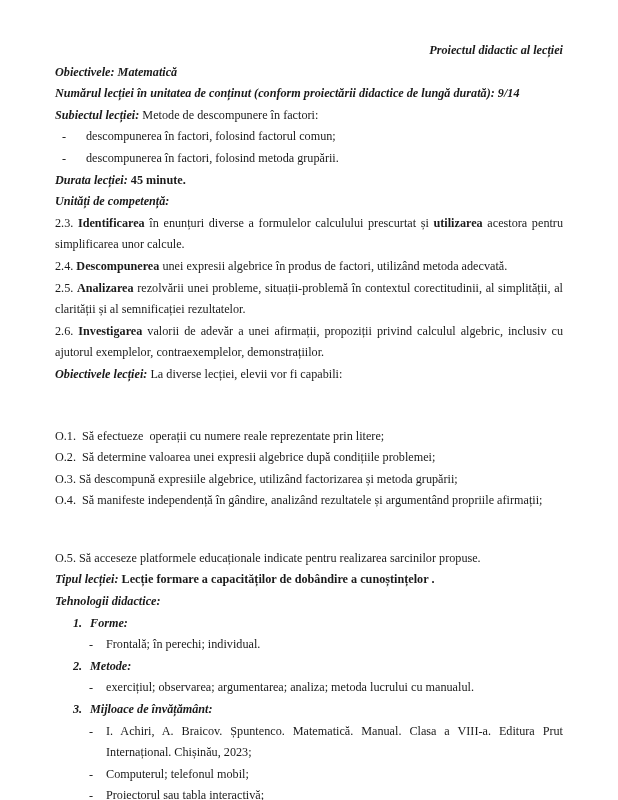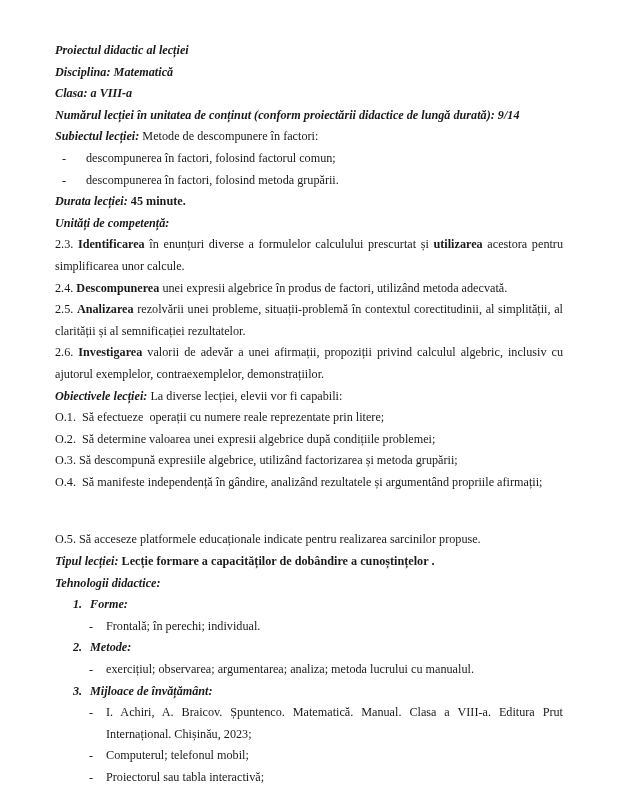--- a/index.html
+++ b/index.html
@@ -27,21 +27,21 @@
       height: 21.6px;
       white-space: nowrap;
     }
     .wrap {
       line-height: 21.6px;
       text-align: justify;
       white-space: normal;
       font-family: Liberation Serif, serif;
     }
     .title {
-      text-align: left;
+      text-align: right;
       font-weight: bold;
       font-style: italic;
     }
     .bi { font-weight: bold; font-style: italic; }
     .b { font-weight: bold; }
     .dash-item {
       position: relative;
       padding-left: 31px;
       line-height: 21.6px;
       white-space: nowrap;
@@ -73,23 +73,22 @@
       left: 18px;
     }
   </style>
 </head>
 <body>
 
 <div class="page">
 
   <div class="line title">Proiectul didactic al lecției</div>
 
-  <div class="line bi">Disciplina: Matematică</div>
+  <div class="line bi">Obiectivele: Matematică</div>
 
-  <div class="line bi">Clasa: a VIII-a</div>
 
 
   <div class="line bi">Numărul lecției în unitatea de conținut (conform proiectării didactice de lungă durată): 9/14</div>
 
   <div class="line">
     <span class="bi">Subiectul lecției:</span><span> Metode de descompunere în factori:</span>
   </div>
   <div class="dash-item">
     <span class="dash">-</span>
     <span>descompunerea în factori, folosind factorul comun;</span>
@@ -117,21 +116,21 @@
     <span>2.5. </span><span class="b">Analizarea</span><span> rezolvării unei probleme, situații-problemă în contextul corectitudinii, al simplității, al clarității și al semnificației rezultatelor.</span>
   </div>
 
   <div class="wrap">
     <span>2.6. </span><span class="b">Investigarea</span><span> valorii de adevăr a unei afirmații, propoziții privind calculul algebric, inclusiv cu ajutorul exemplelor, contraexemplelor, demonstrațiilor.</span>
   </div>
 
   <div class="line">
     <span class="bi">Obiectivele lecției:</span><span> La diverse lecției, elevii vor fi capabili:</span>
   </div>
-  <div class="line" style="white-space:pre;">O.1.  Să efectueze  operații cu numere reale reprezentate prin litere;</div>
+  <div class="line" style="white-space:pre;margin-top:40px;">O.1.  Să efectueze  operații cu numere reale reprezentate prin litere;</div>
   <div class="line" style="white-space:pre;">O.2.  Să determine valoarea unei expresii algebrice după condițiile problemei;</div>
   <div class="line" style="white-space:pre;">O.3. Să descompună expresiile algebrice, utilizând factorizarea și metoda grupării;</div>
   <div class="line" style="white-space:pre;">O.4.  Să manifeste independență în gândire, analizând rezultatele și argumentând propriile afirmații;</div>
   <div class="line" style="white-space:pre;margin-top:36px;">O.5. Să acceseze platformele educaționale indicate pentru realizarea sarcinilor propuse.</div>
 
   <div class="line">
     <span class="bi">Tipul lecției:</span><span class="b"> Lecție formare a capacităților de dobândire a cunoștințelor .</span>
   </div>
 
   <div class="line bi">Tehnologii didactice:</div>

